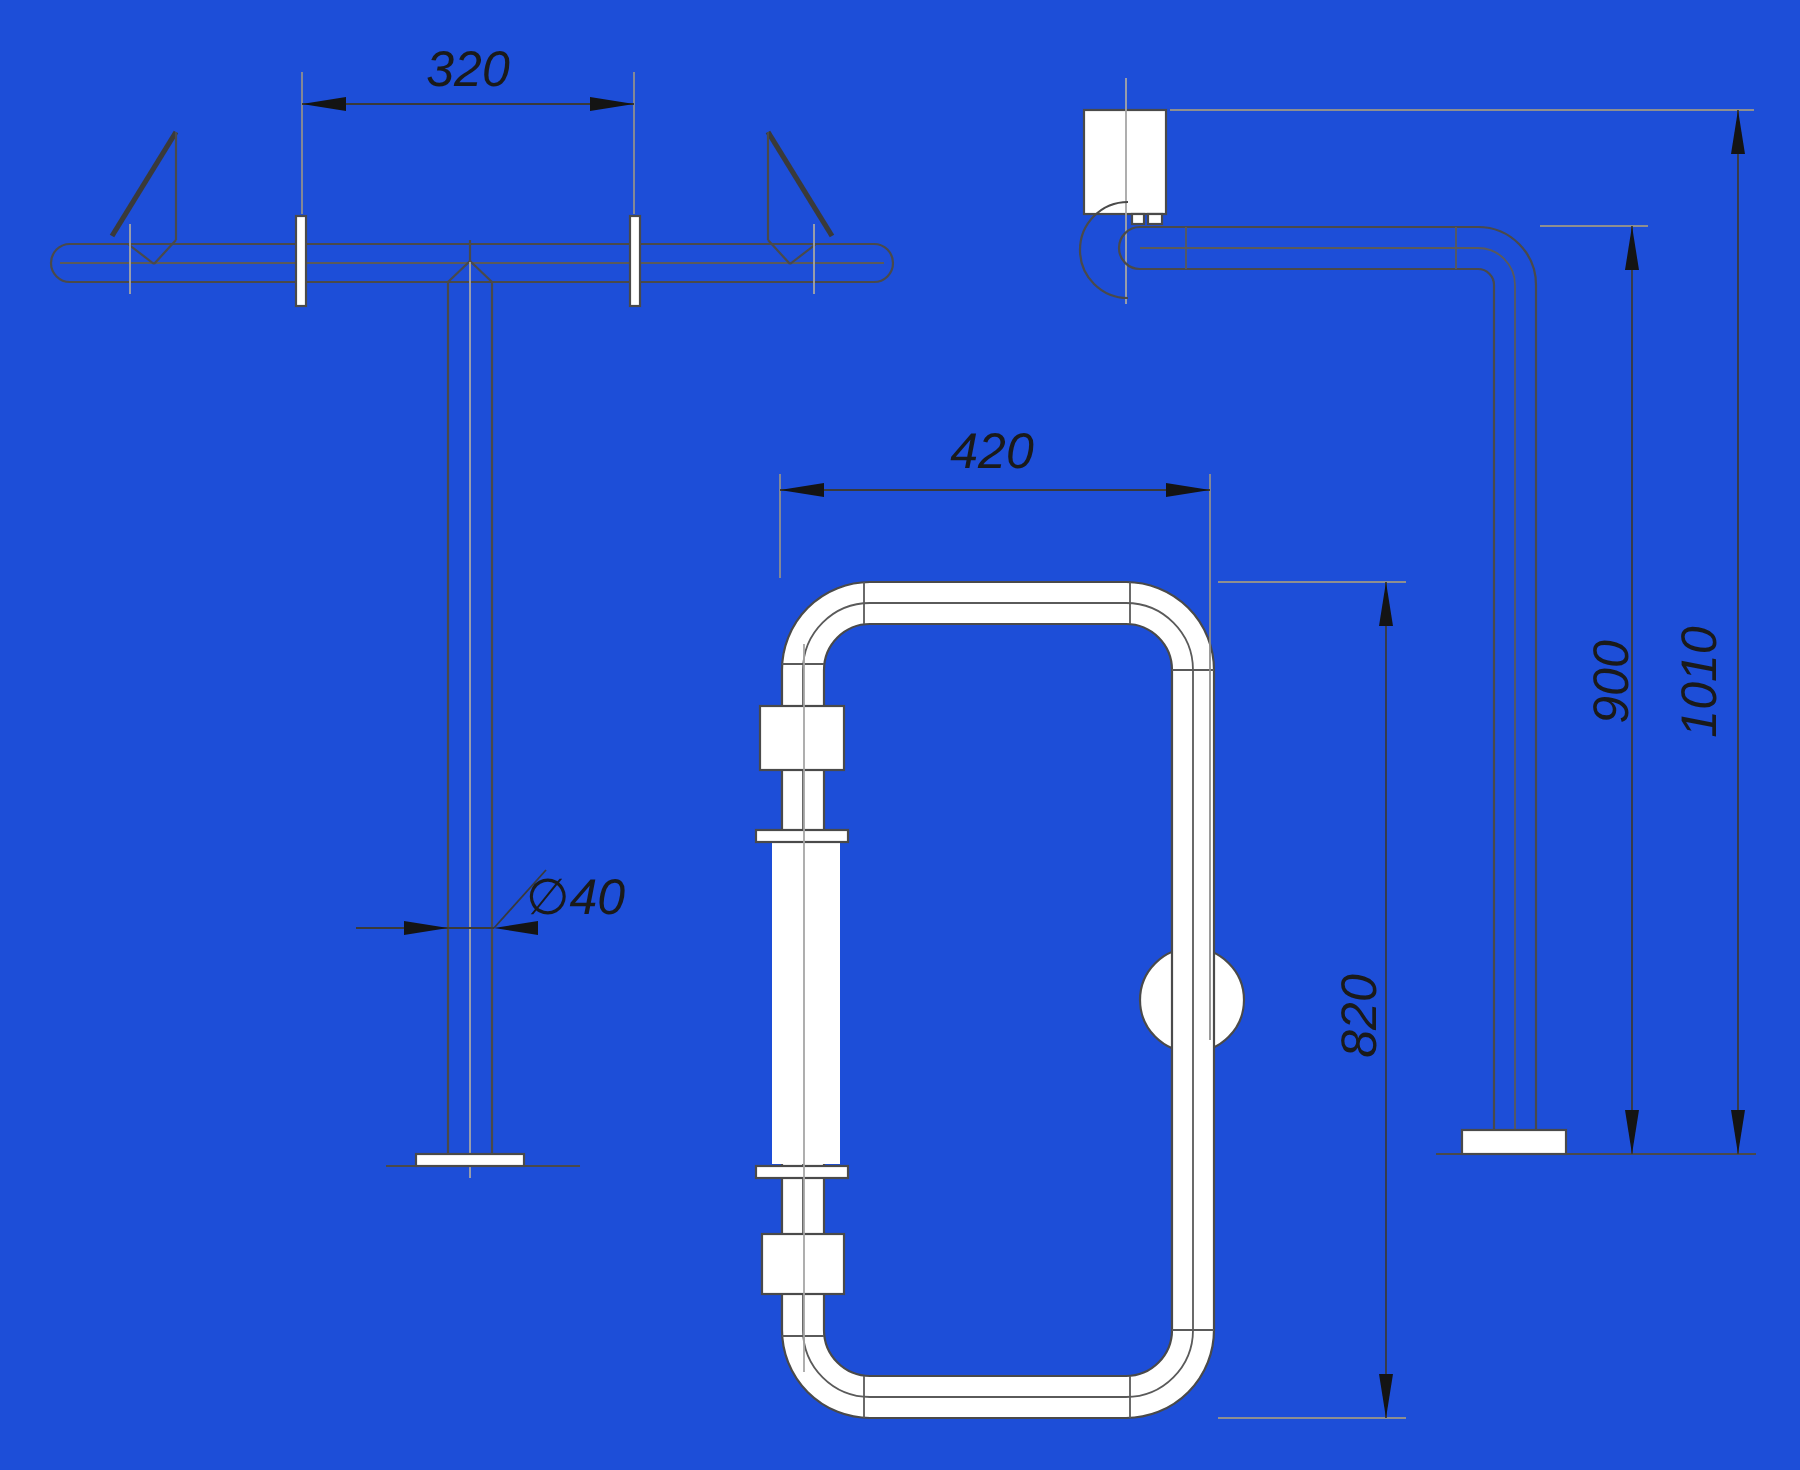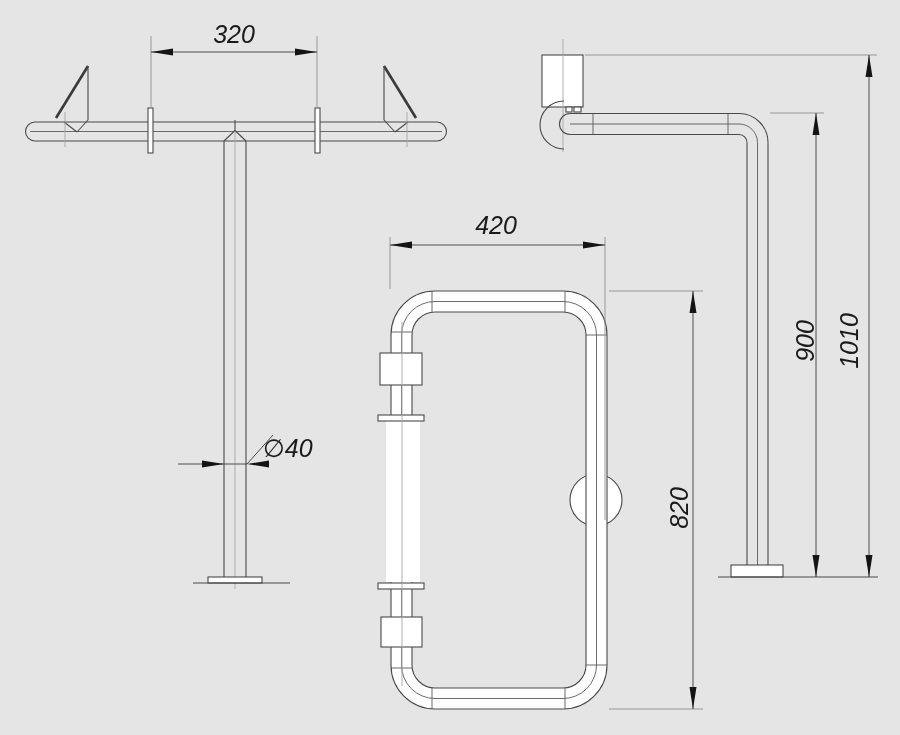--- a/index.html
+++ b/index.html
@@ -1,16 +1,16 @@
 <!DOCTYPE html>
 <html><head>
 <meta charset="utf-8">
 <style>
   html,body{margin:0;padding:0;background:#ffffff;}
-  .stage{position:relative;width:900px;height:735px;background:#e5e5e5;overflow:hidden;
+  .stage{position:relative;width:900px;height:735px;background:#1d4ed8;overflow:hidden;
          font-family:"Liberation Sans", sans-serif;}
   svg{display:block;}
   .pipe{stroke:#4a4a4a;stroke-width:1.1;fill:none;}
   .pipe-fill{stroke:#4a4a4a;stroke-width:1.1;fill:#ffffff;}
   .seam{stroke:#5a5a5a;stroke-width:0.9;fill:none;}
   .tick{stroke:#5a5a5a;stroke-width:0.9;fill:none;}
   .centerline{stroke:#a6a6a6;stroke-width:0.9;fill:none;}
   .dimline{stroke:#3a3a3a;stroke-width:0.9;fill:none;}
   .extline{stroke:#8f8f8f;stroke-width:0.9;fill:none;}
   .arrow{fill:#141414;stroke:none;}

